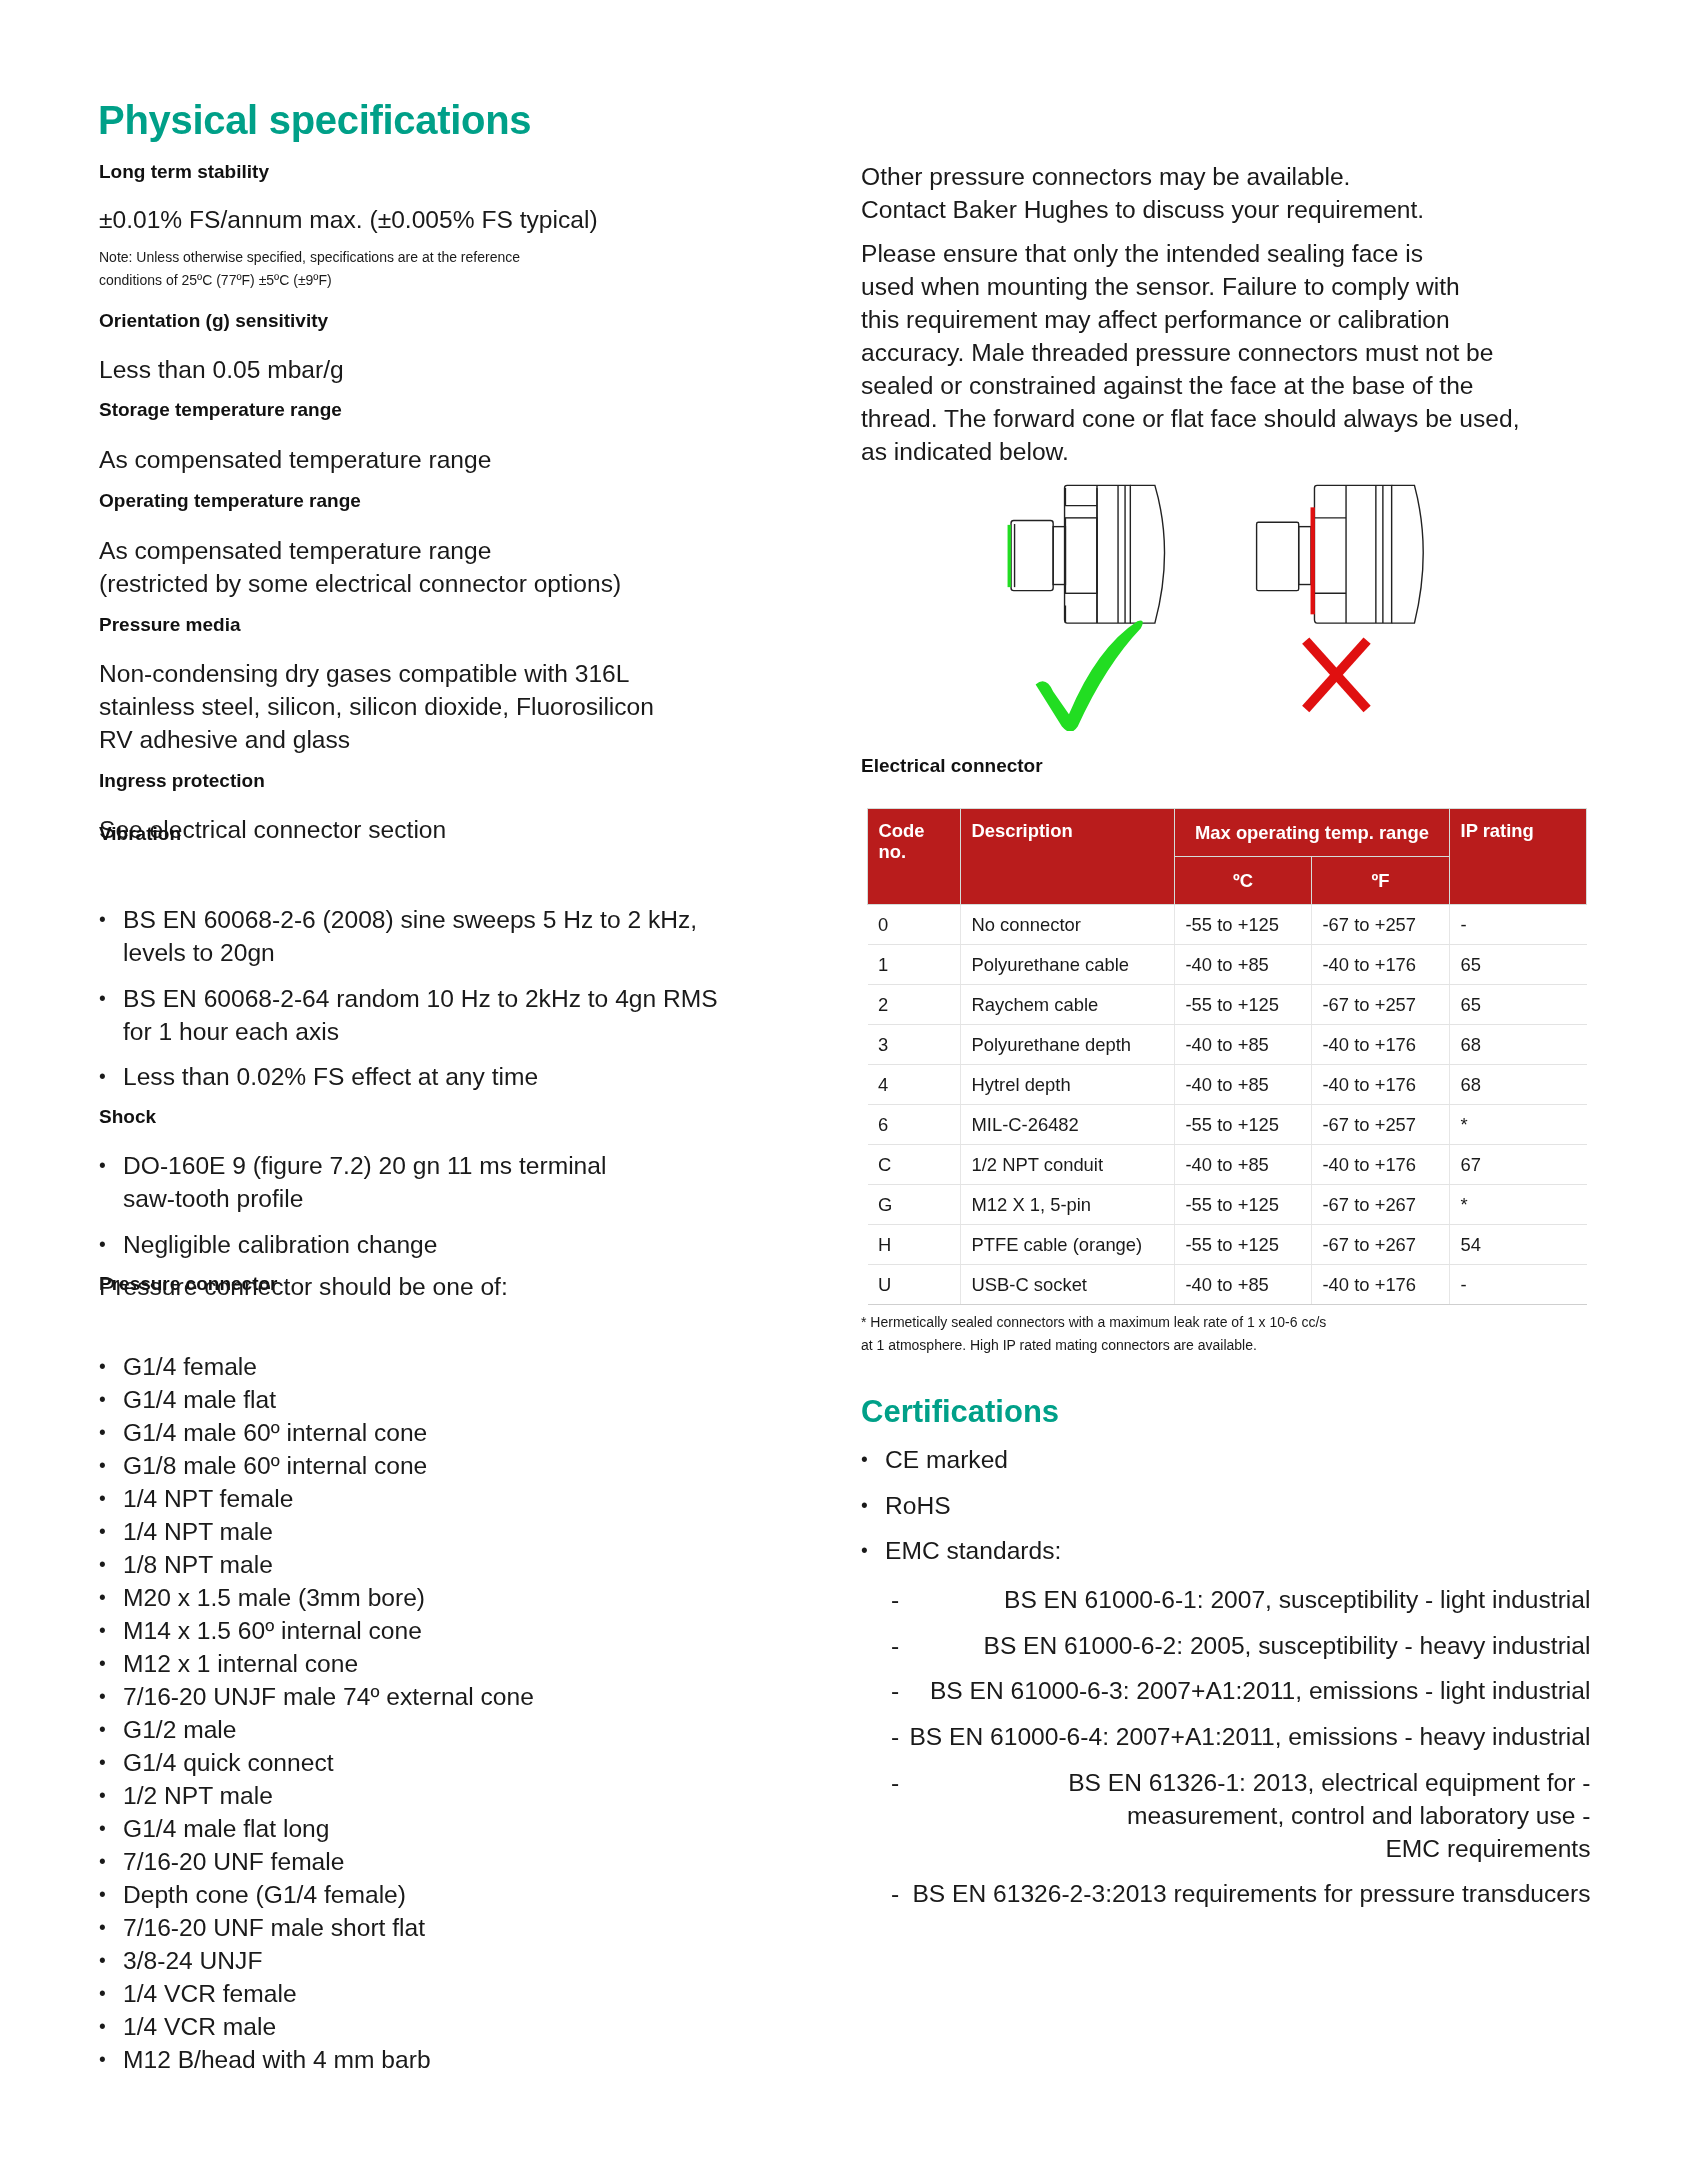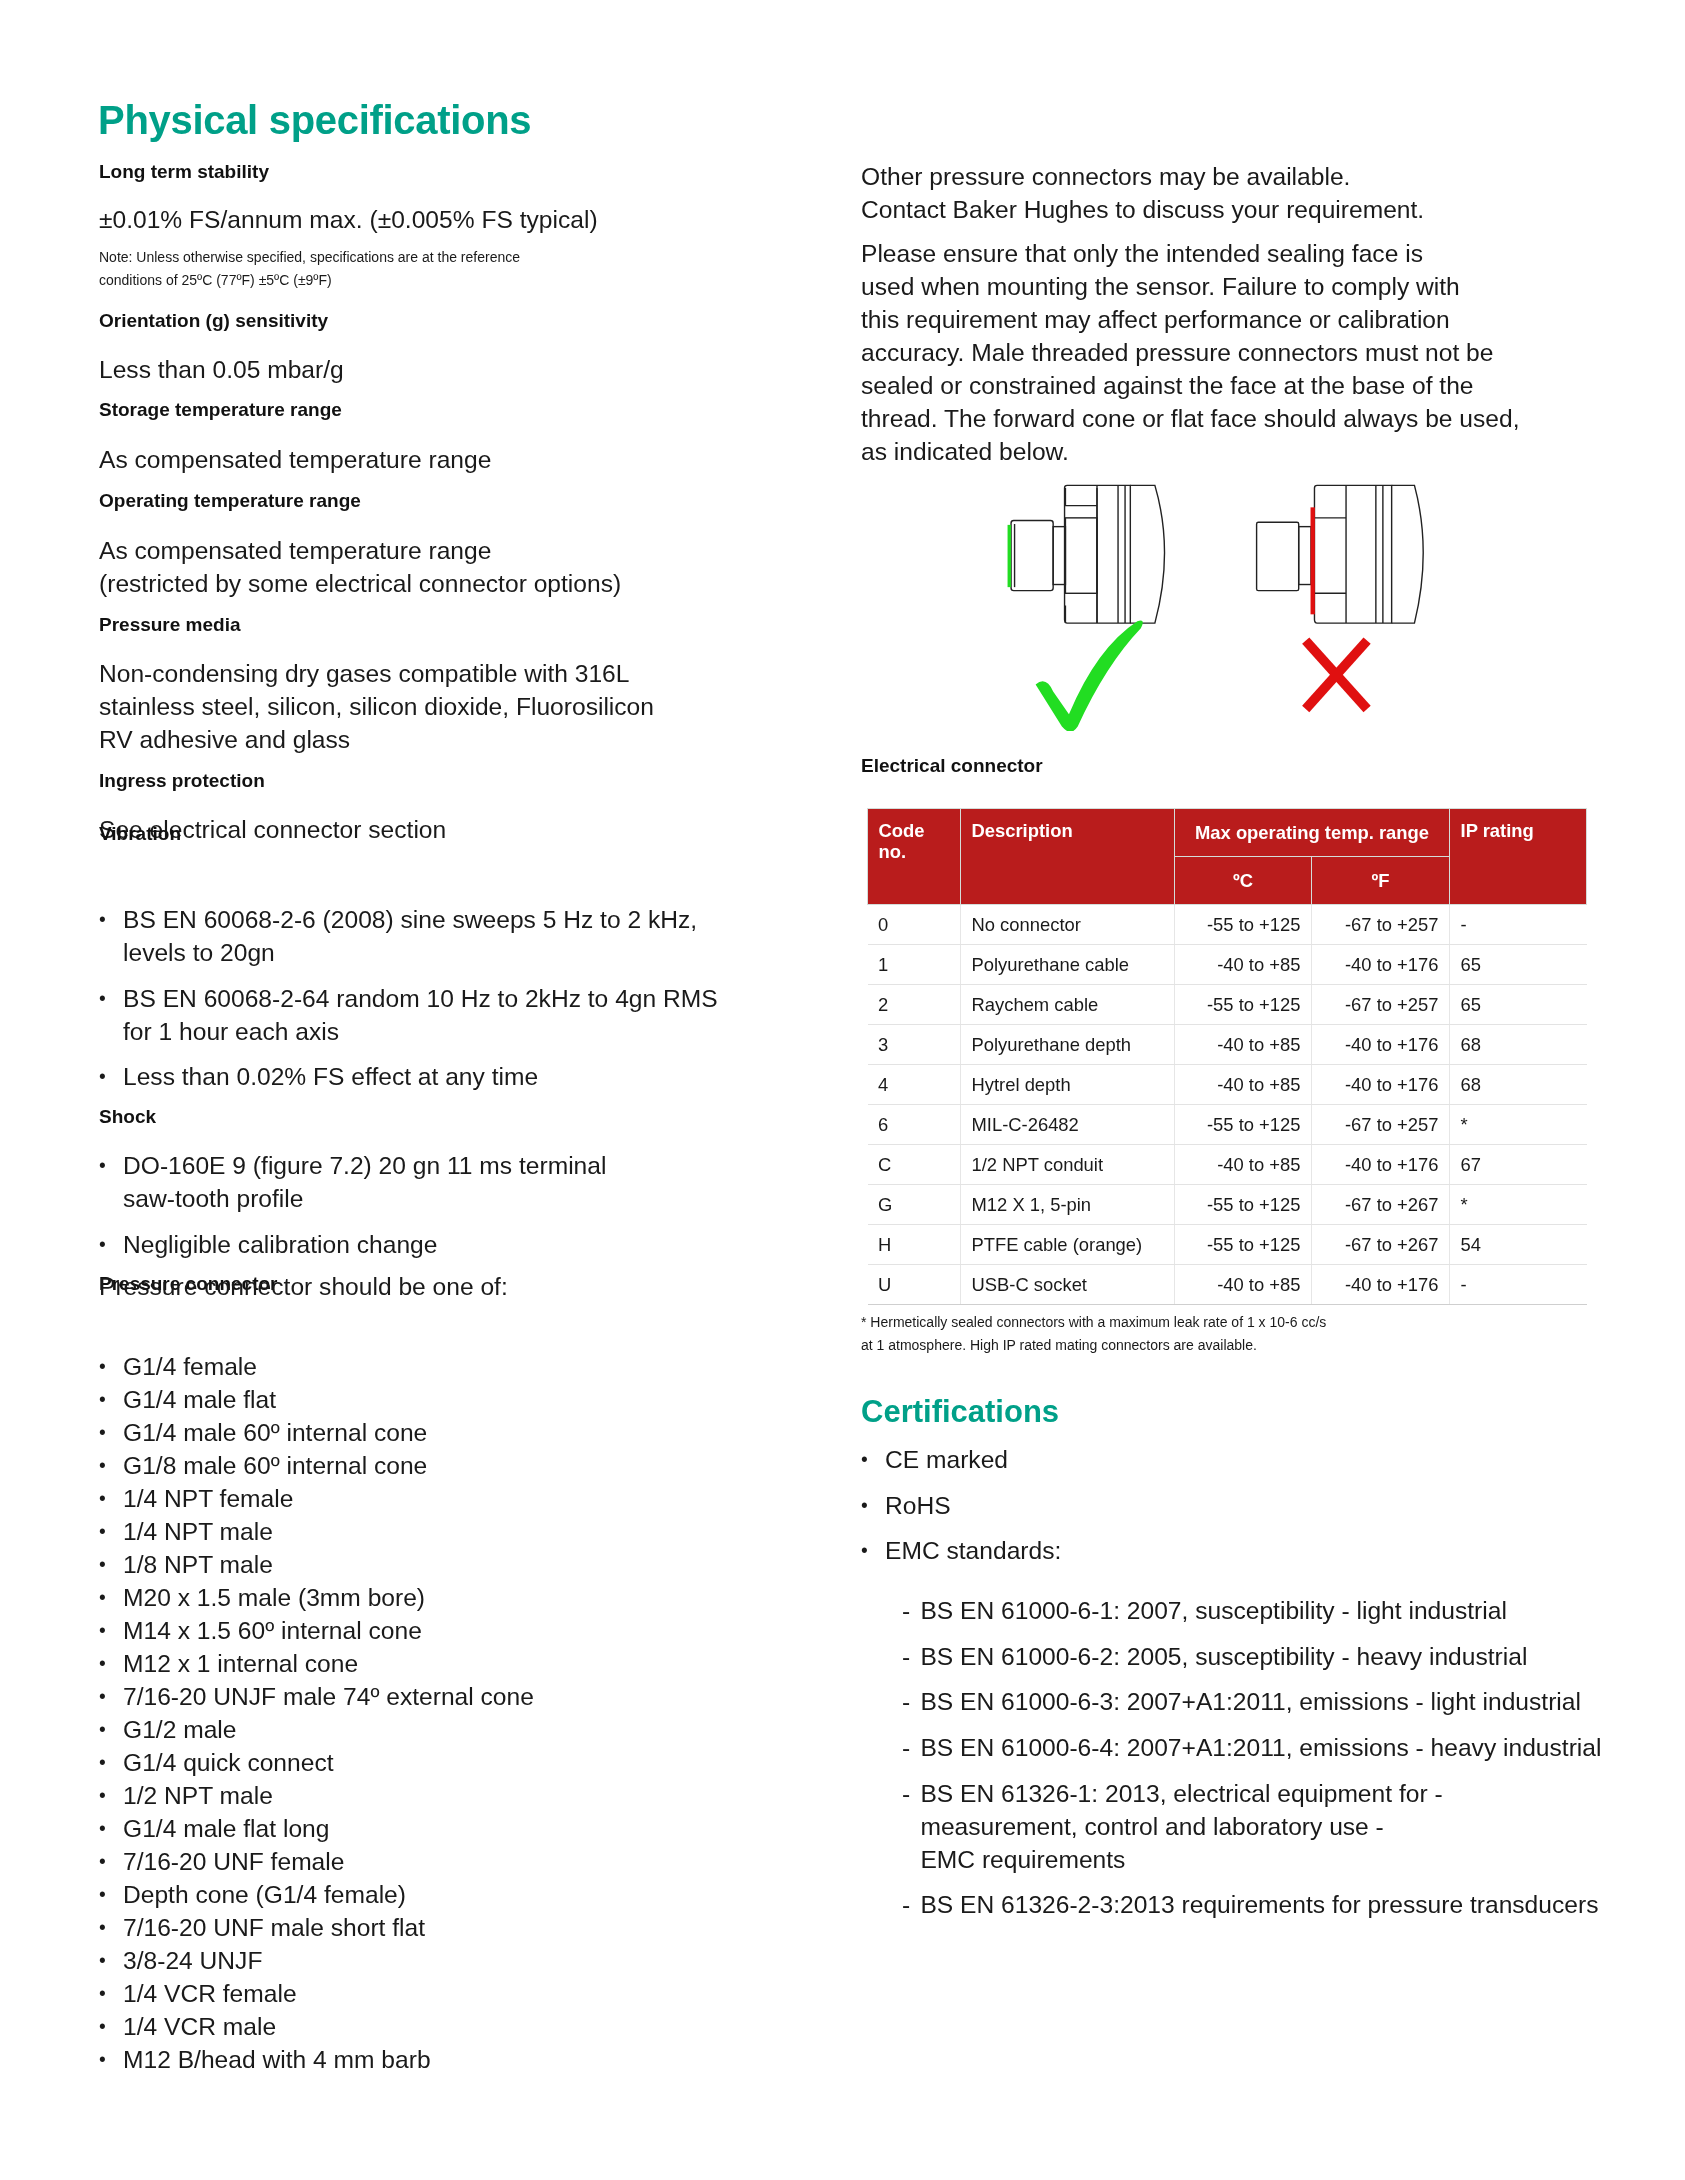--- a/index.html
+++ b/index.html
@@ -8,33 +8,33 @@
   .abs { position:absolute; white-space:nowrap; }
   .title { font-size:40px; font-weight:bold; color:#00a088; letter-spacing:-0.3px; }
   .h3 { font-size:19px; font-weight:bold; color:#111; }
   .body { font-size:24.6px; line-height:33px; color:#1a1a1a; }
   .note { font-size:14px; line-height:23px; color:#1a1a1a; }
   .green-h { font-size:31px; font-weight:bold; color:#00a088; }
   ul.bl { list-style:none; margin:0; padding:0; }
   ul.bl li { position:relative; padding-left:24px; }
   ul.bl li::before { content:"\2022"; position:absolute; left:0; top:0; font-size:19.3px; }
   ul.bl.spaced li { margin-bottom:12.7px; }
-  ul.dash { list-style:none; margin:16px; padding:0; }
+  ul.dash { list-style:none; margin:5px; padding:0;text-align:right; }
   ul.dash li { position:relative; padding-left:18.4px; margin-bottom:12.7px; }
   ul.dash li::before { content:"-"; position:absolute; left:0; top:0; }
 
   table.ec { position:absolute; left:867px; top:808px; width:719px; border-collapse:collapse;
              font-size:18.4px; table-layout:fixed; }
   table.ec th { background:#b91c1c; color:#ffffff; font-weight:bold; text-align:left;
                 vertical-align:top; border:1.8px solid #d4dcd9; padding:10.5px 10.5px; font-size:18.4px; line-height:21px; }
   table.ec th.center { text-align:center; vertical-align:middle; }
   table.ec td { height:40px; box-sizing:border-box; padding:0 10.5px; border-bottom:1.8px solid #e3e3e3;
                 border-left:1.8px solid #e6e6e6; color:#1a1a1a; }
   table.ec td:first-child { border-left:none; }
-  table.ec td.c { text-align:right; }
+  table.ec td.c { text-align:left; }
   table.ec tr:last-child td { border-bottom:1.8px solid #cfcfcf; }
   .fig { position:absolute; left:983px; top:481px; width:456px; height:250px; }
 </style>
 </head>
 <body>
 
 <div class="abs title" style="left:98px; top:98px;">Physical specifications</div>
 
 <div class="abs h3" style="left:99px; top:161px;">Long term stability</div>
 <div class="abs body" style="left:99px; top:203px;">±0.01% FS/annum max. (±0.005% FS typical)</div>

